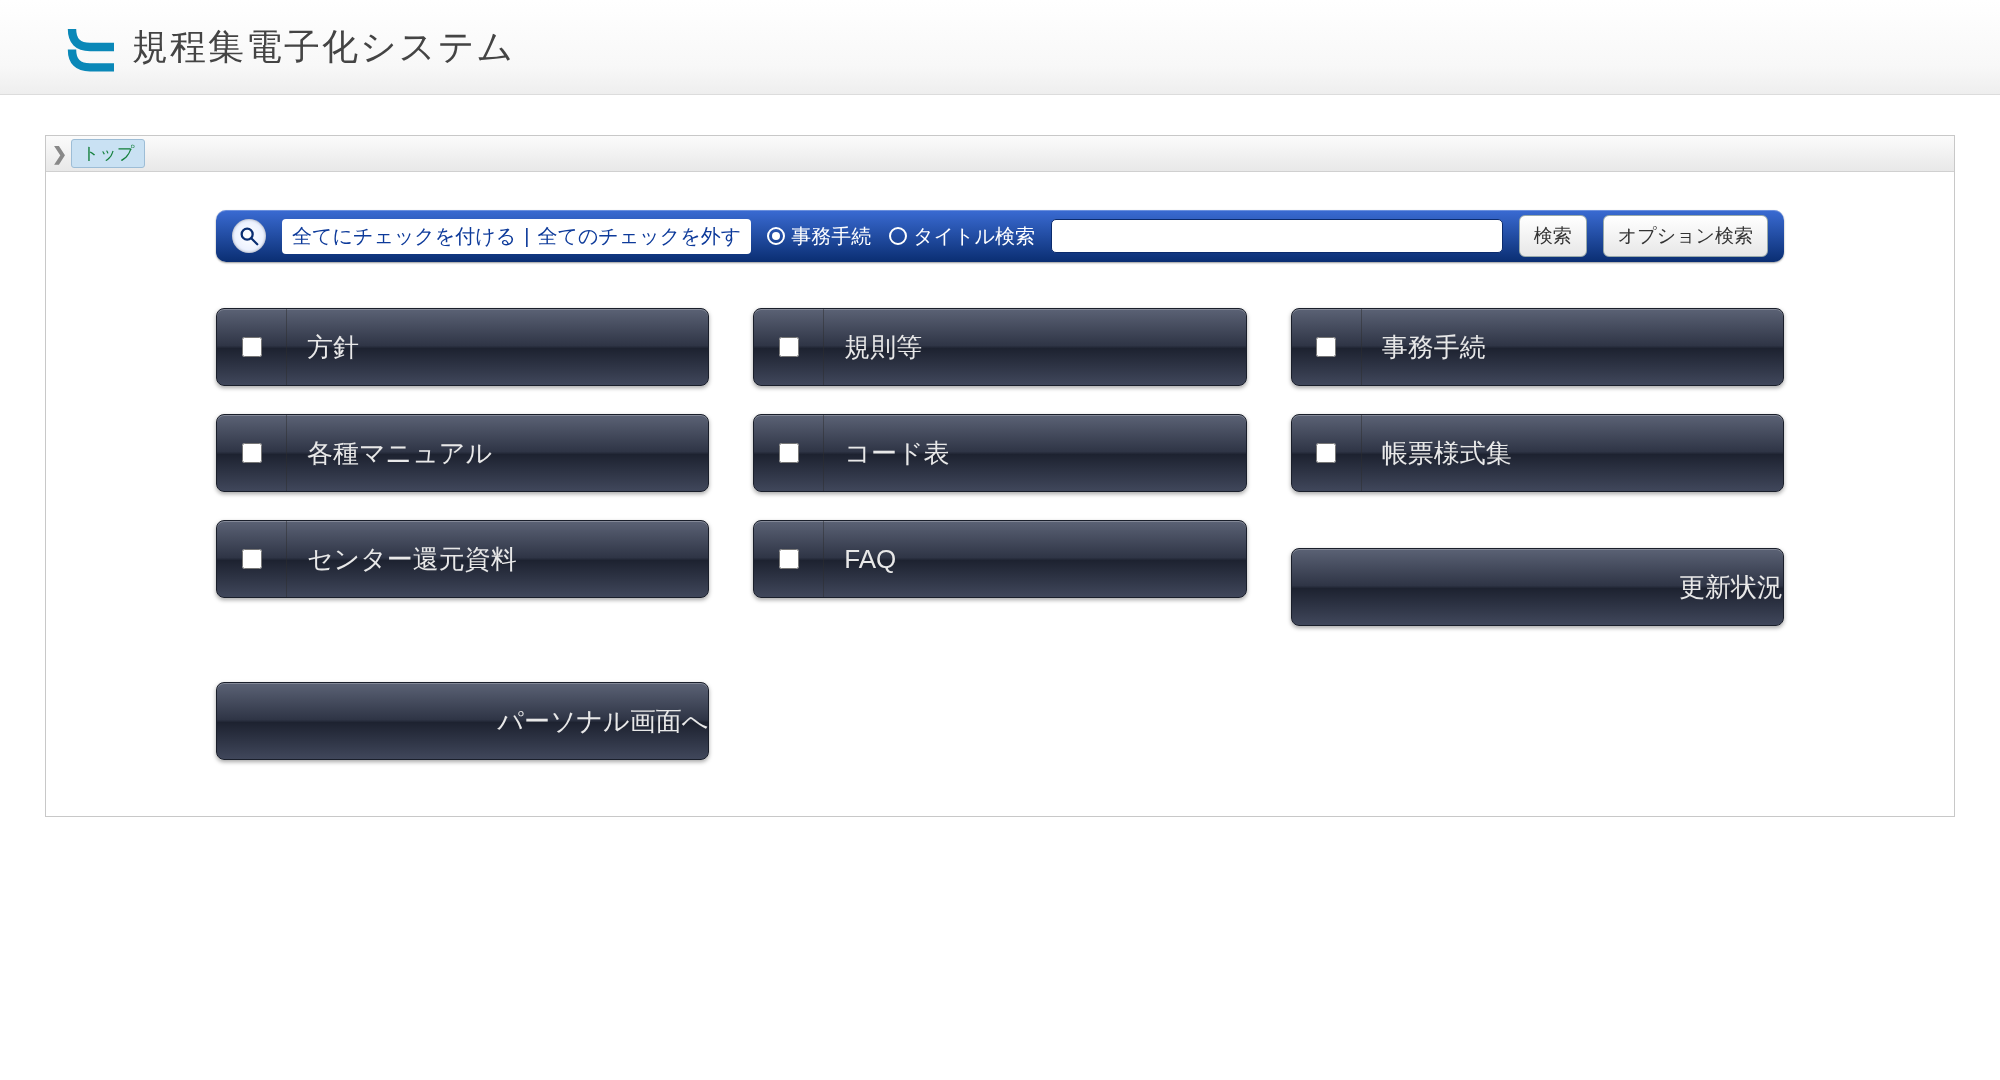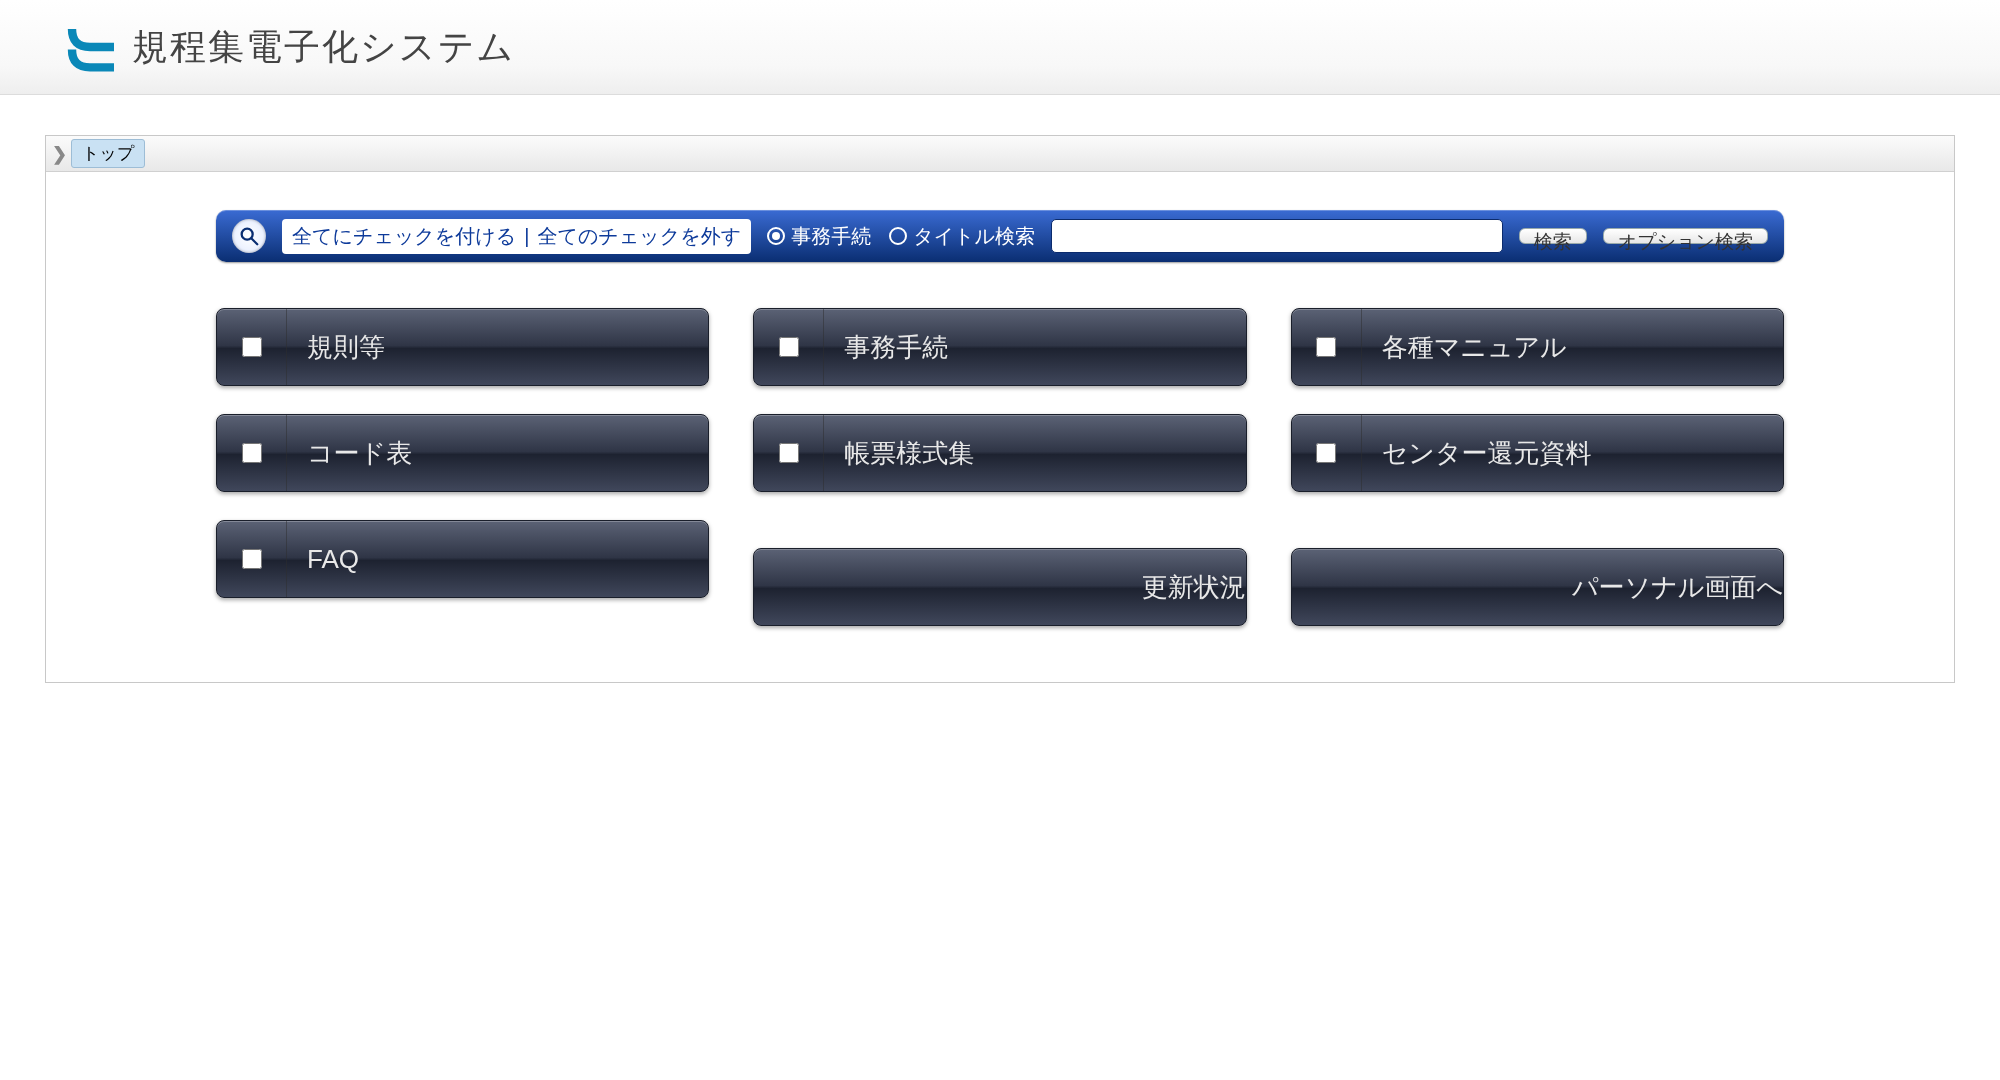--- a/index.html
+++ b/index.html
@@ -44,21 +44,21 @@
     display: flex; align-items: center;
     padding-left: 6px;
     font-size: 18px;
   }
   .breadcrumb-chevron {
     color: #888; font-weight: bold; margin-right: 4px;
   }
   .breadcrumb-item {
     background: #c9e1f3;
     border: 1px solid #9dbdd6;
-    color: #000000;
+    color: #15803d;
     padding: 2px 10px;
     border-radius: 3px;
     font-size: 17px;
   }
 
   .content {
     padding: 38px 170px 56px 170px;
     background: #ffffff;
   }
 
@@ -106,21 +106,21 @@
   .search-input {
     flex: 1 1 auto;
     height: 34px;
     border-radius: 5px;
     border: 1px solid #0b2b6d;
     background: #fff;
     padding: 0 8px;
     font-size: 18px;
   }
   .sb-btn {
-    height: 16px;
+    height: 42px;
     padding: 0 14px;
     border-radius: 6px;
     border: 1px solid #9aa;
     background: linear-gradient(#ffffff,#e7e7e7);
     color: #333;
     font-size: 19px;
     cursor: pointer;
     white-space: nowrap;
   }
 
@@ -211,20 +211,26 @@
       <button class="sb-btn">検索</button>
       <button class="sb-btn">オプション検索</button>
     </div>
 
     <div class="grid">
 
       <div class="tile">
         <span class="checkcell">
             <input type="checkbox" style="">
           </span>
+        <span class="label">方針</span>
+      </div>
+      <div class="tile">
+        <span class="checkcell">
+            <input type="checkbox" style="">
+          </span>
         <span class="label">規則等</span>
       </div>
       <div class="tile">
         <span class="checkcell">
             <input type="checkbox" style="">
           </span>
         <span class="label">事務手続</span>
       </div>
       <div class="tile">
         <span class="checkcell">

